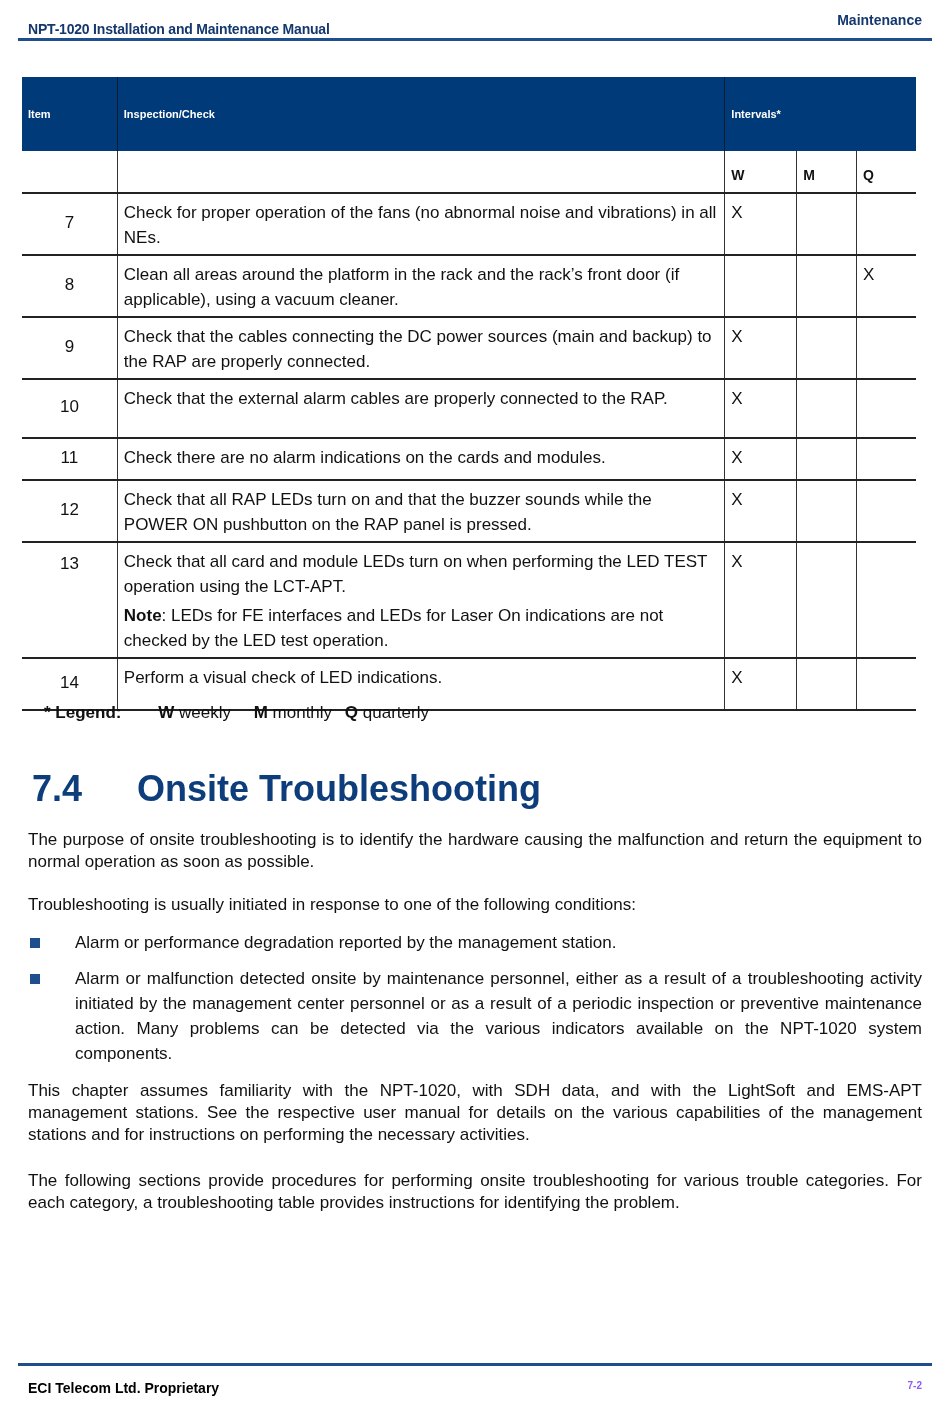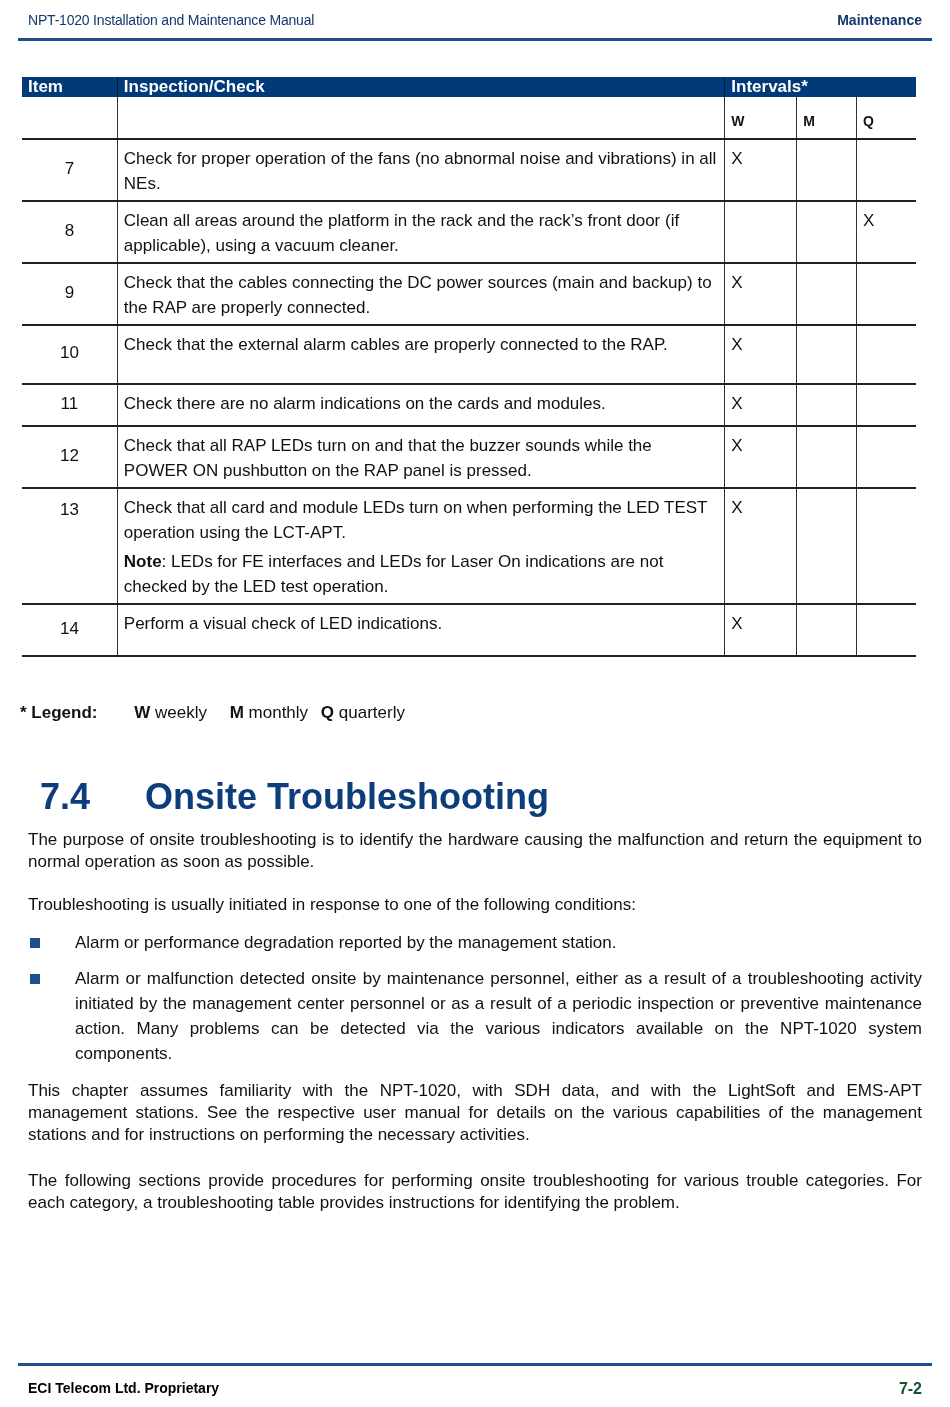--- a/index.html
+++ b/index.html
@@ -1,53 +1,53 @@
 <!DOCTYPE html>
 <html><head>
   <meta charset="utf-8">
   <style>
     html, body { margin: 0; padding: 0; background: #ffffff; }
     body { width: 950px; height: 1407px; position: relative; font-family: "Liberation Sans", sans-serif; color: #111; overflow: hidden; }
     .page-header { position: absolute; left: 18px; right: 18px; top: 8px; height: 30px; border-bottom: 3px solid #1f4e8c; }
-    .page-header .left { position: absolute; left: 10px; top: 4px; font-size: 14px; font-weight: normal; color: #14386e; letter-spacing: -0.2px; }
+    .page-header .left { position: absolute; left: 10px; top: 13px; font-size: 14px; font-weight: bold; color: #14386e; letter-spacing: -0.2px; }
     .page-header .right { position: absolute; right: 10px; top: 4px; font-size: 14px; font-weight: bold; color: #14386e; }
 
     table.maint { position: absolute; left: 22px; top: 77px; width: 894px; border-collapse: collapse; font-size: 17px; }
-    table.maint th { background: #003a78; color: #fff; text-align: left; font-weight: bold; font-size: 17px; height: 17px; padding: 0 6px; border-right: 1px solid #0b1c33; }
+    table.maint th { background: #003a78; color: #fff; text-align: left; font-weight: bold; font-size: 11px; height: 42px; padding: 16px 6px; border-right: 1px solid #0b1c33; }
     table.maint th:last-child { border-right: none; }
     table.maint td { border-right: 1px solid #333; vertical-align: top; padding: 6px 6px 4px 6px; line-height: 25px; }
     table.maint td:last-child { border-right: none; }
     table.maint tr.body-row td { border-top: 2px solid #222; }
     table.maint tr.last-row td { border-bottom: 2px solid #222; }
     table.maint td.item { text-align: center; vertical-align: middle; width: 83px; padding-top: 0; }
     table.maint td.check { width: 596px; }
     table.maint td.w { width: 59px; }
     table.maint td.m { width: 47px; }
     table.maint td.q { width: 47px; }
     table.maint tr.sub td { height: 33px; padding: 8px 6px 0 6px; font-size: 14px; font-weight: bold; vertical-align: middle; }
     .note-b { font-weight: bold; }
     .cell-p { margin: 0; }
     .cell-p + .cell-p { margin-top: 4px; }
 
-    .legend { position: absolute; left: 20px; top: 703px; font-size: 17px; }
+    .legend { position: absolute; left: 44px; top: 703px; font-size: 17px; }
     .legend .lbl { font-weight: bold; margin-right: 32px; }
     .legend .code { font-weight: bold; }
     .legend .gap { display: inline-block; width: 18px; }
 
-    h2.section { position: absolute; left: 28px; top: 764px; margin: 12px; font-size: 36px; font-weight: bold; color: #0d3d7a; }
+    h2.section { position: absolute; left: 28px; top: 764px; margin: 4px; font-size: 36px; font-weight: bold; color: #0d3d7a; }
     h2.section .num { display: inline-block; width: 105px; }
 
     .body-text { position: absolute; left: 28px; width: 894px; font-size: 17px; line-height: 22px; text-align: justify; margin: 0; }
     .bullet { position: absolute; left: 28px; width: 894px; font-size: 17px; line-height: 25px; }
     .bullet .sq { position: absolute; left: 2px; top: 8px; width: 10px; height: 10px; background: #1f4e8c; }
     .bullet .txt { margin-left: 47px; text-align: justify; }
 
     .page-footer { position: absolute; left: 18px; right: 18px; top: 1363px; border-top: 3px solid #1f4e8c; }
     .page-footer .left { position: absolute; left: 10px; top: 14px; font-size: 14px; font-weight: bold; color: #000000; }
-    .page-footer .right { position: absolute; right: 10px; top: 14px; font-size: 16px; font-weight: bold; color: #14532d; }
+    .page-footer .right { position: absolute; right: 10px; top: 14px; font-size: 10px; font-weight: bold; color: #8b5cf6; }
   </style>
 </head>
 <body>
 
 <div class="page-header">
   <span class="left">NPT-1020 Installation and Maintenance Manual</span>
   <span class="right">Maintenance</span>
 </div>
 
 <table class="maint">

